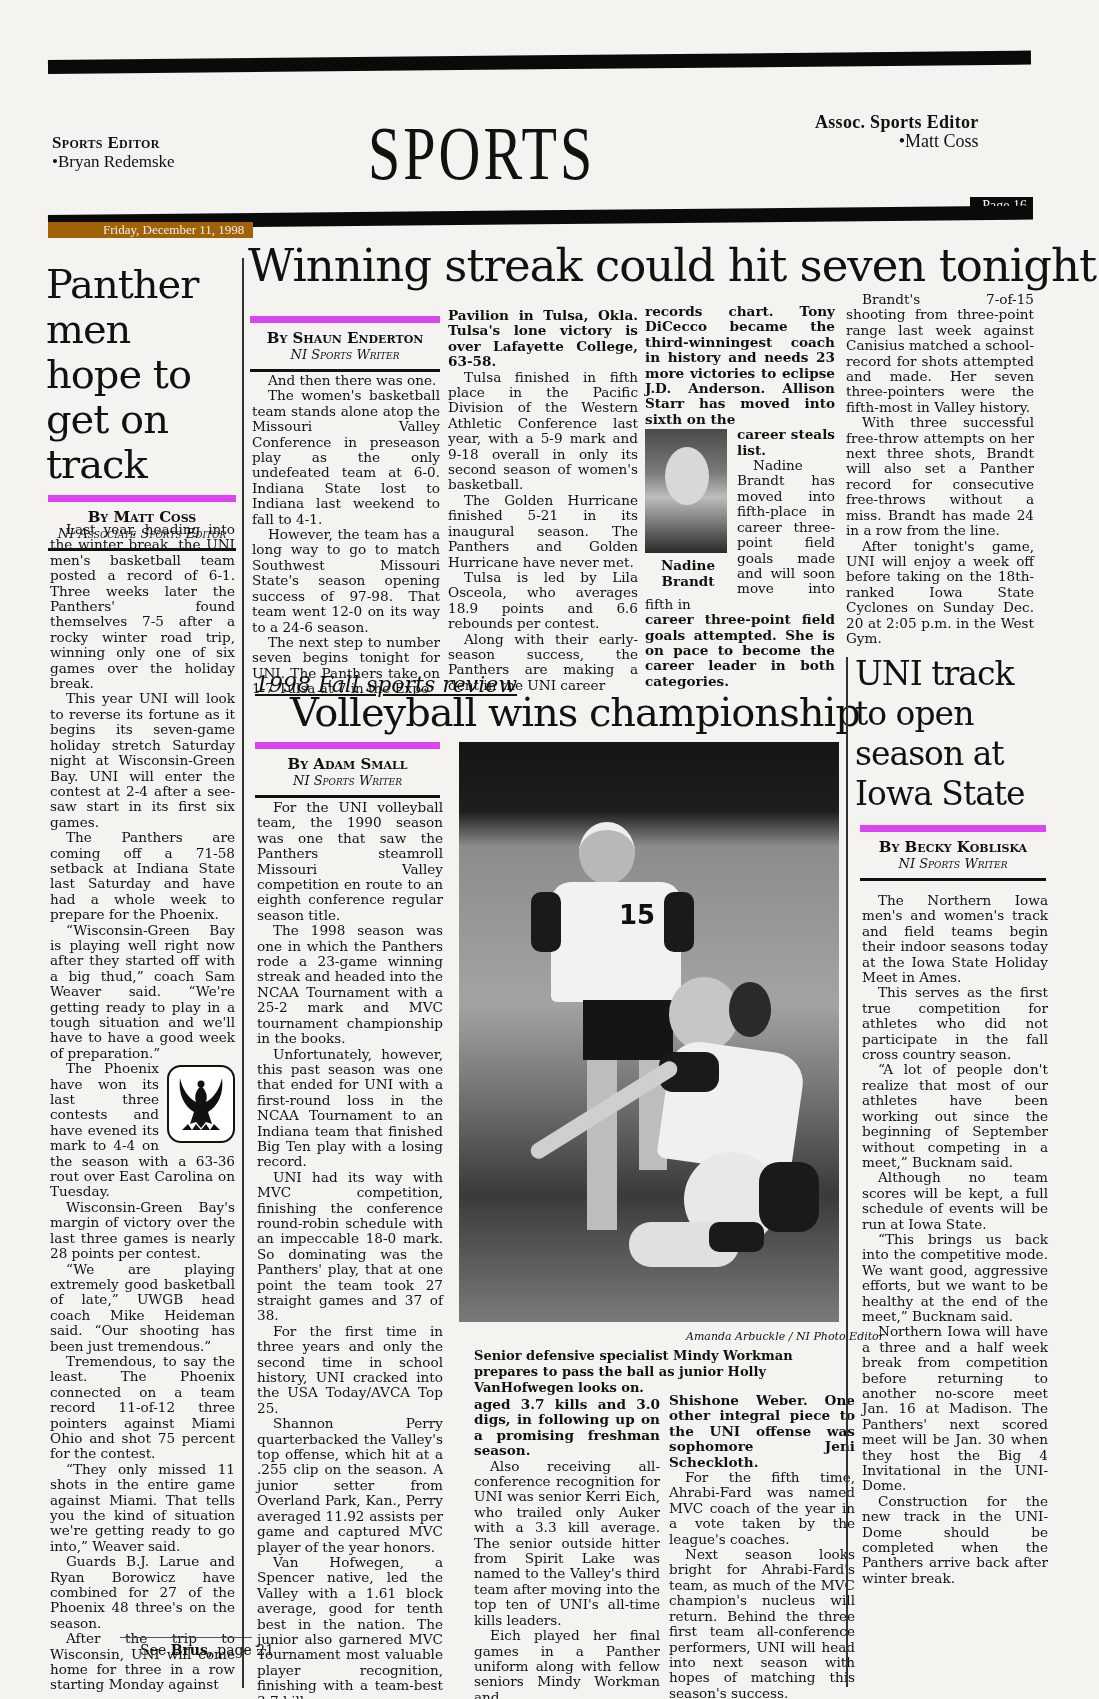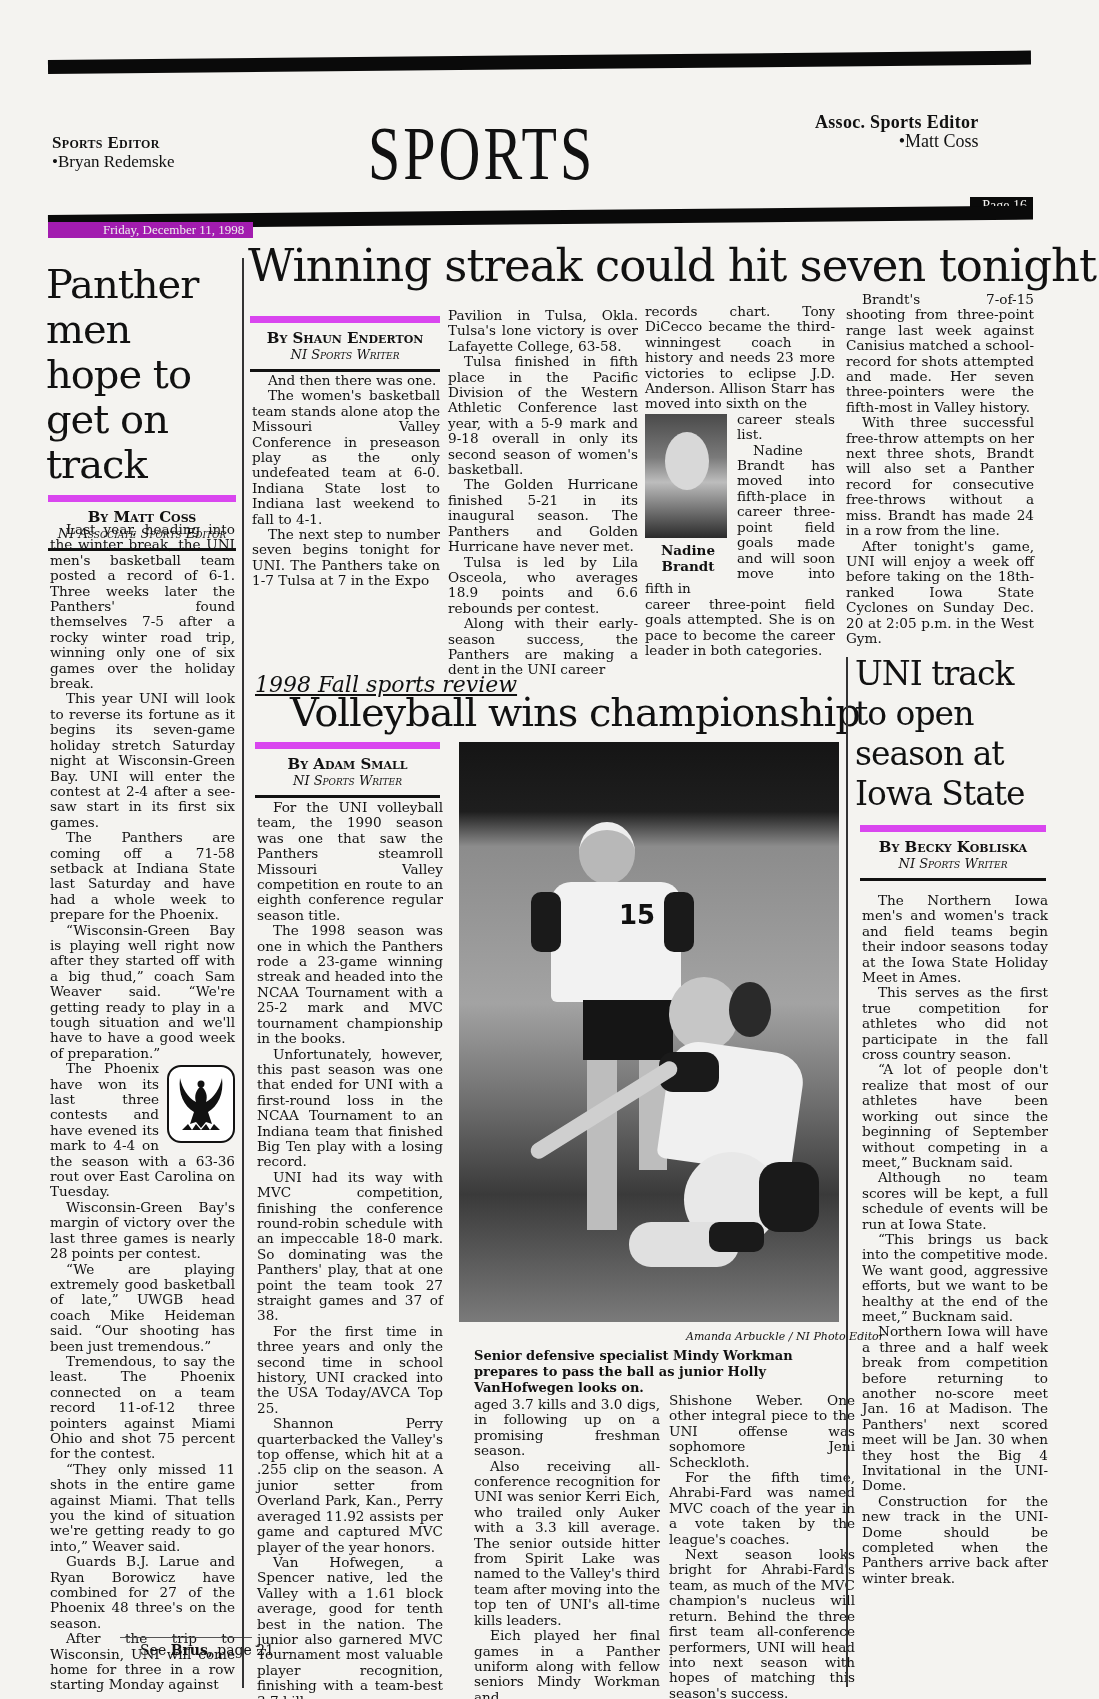--- a/index.html
+++ b/index.html
@@ -9,26 +9,26 @@
 
   
   .top-rule { left: 48px; top: 60px; width: 983px; height: 14px; background: #0a0a0a; transform: rotate(-0.55deg); transform-origin: left center; }
   .editor-left { left: 52px; top: 133px; font-family: "Liberation Serif", serif; font-size: 17px; line-height: 19px; }
   .editor-left .t, .editor-right .t { font-weight: bold; font-variant: small-caps; letter-spacing: 0.3px; }
   .editor-right { left: 815px; top: 113px; font-family: "Liberation Serif", serif; font-size: 18px; line-height: 19px; text-align: right; }
   .editor-right .t { font-variant: normal; }
   .masthead { left: 368px; top: 100px; font-family: "Liberation Serif", serif; font-size: 58px; letter-spacing: 3px; line-height: 84px; transform: scaleY(1.3); transform-origin: top left; }
   .bottom-rule { left: 48px; top: 215px; width: 985px; height: 14px; background: #0a0a0a; transform: rotate(-0.55deg); transform-origin: left center; }
   .page-tab { left: 970px; top: 197px; width: 63px; height: 18px; background: #0a0a0a; color: #f4f3f0; font-family: "Liberation Serif", serif; font-size: 14px; text-align: right; padding-right: 6px; line-height: 18px; }
-  .date-bar { left: 48px; top: 222px; width: 205px; height: 16px; background: #a21caf; color: #eee; font-family: "Liberation Serif", serif; font-size: 13px; line-height: 16px; padding-left: 55px; }
+  .date-bar { left: 48px; top: 222px; width: 205px; height: 16px; background: #a16207; color: #eee; font-family: "Liberation Serif", serif; font-size: 13px; line-height: 16px; padding-left: 55px; }
 
   
   .col { position: absolute; font-size: 13.6px; line-height: 15.4px; text-align: justify; hyphens: manual; }
   .col p { text-indent: 16px; }
-  .col p.noindent { text-indent: 0; }
+  .col p.noindent { text-indent: 0; font-weight: bold; }
   .headline { position: absolute; font-family: "DejaVu Serif", serif; font-weight: normal; letter-spacing: -1px; }
   .byline { position: absolute; text-align: center; border-top: 7px solid #d946ef; border-bottom: 3px solid #111; padding: 6px 0 7px; }
   .byline .name { font-weight: bold; font-variant: small-caps; font-size: 15px; }
   .byline .role { font-style: italic; font-variant: small-caps; font-size: 13px; }
   .vrule { position: absolute; width: 1.5px; background: #333; }
   .hrule { position: absolute; height: 1px; background: #555; }
 
   .photo { position: absolute; background: #333; overflow: hidden; }
   .caption { position: absolute; font-weight: bold; font-size: 13px; line-height: 16px; }
   .credit { position: absolute; font-style: italic; font-size: 11px; }
@@ -85,20 +85,21 @@
 <div class="vrule" style="left:242px; top:258px; height:1430px;"></div>
 
 <div class="headline" style="left:248px; top:238px; width:800px; font-size:45px; line-height:56px; white-space:nowrap;">Winning streak could hit seven tonight</div>
 <div class="byline" style="left:250px; top:316px; width:190px;">
   <div class="name">By Shaun Enderton</div>
   <div class="role">NI Sports Writer</div>
 </div>
 <div class="col" style="left:252px; top:373px; width:188px;">
   <p>And then there was one.</p>
   <p>The women's basketball team stands alone atop the Missouri Valley Conference in preseason play as the only undefeated team at 6-0. Indiana State lost to Indiana last weekend to fall to 4-1.</p>
+  <p>However, the team has a long way to go to match Southwest Missouri State's season opening success of 97-98. That team went 12-0 on its way to a 24-6 season.</p>
   <p>The next step to number seven begins tonight for UNI. The Panthers take on 1-7 Tulsa at 7 in the Expo</p>
 </div>
 <div class="col" style="left:448px; top:308px; width:190px;">
   <p class="noindent">Pavilion in Tulsa, Okla. Tulsa's lone victory is over Lafayette College, 63-58.</p>
   <p>Tulsa finished in fifth place in the Pacific Division of the Western Athletic Conference last year, with a 5-9 mark and 9-18 overall in only its second season of women's basketball.</p>
   <p>The Golden Hurricane finished 5-21 in its inaugural season. The Panthers and Golden Hurricane have never met.</p>
   <p>Tulsa is led by Lila Osceola, who averages 18.9 points and 6.6 rebounds per contest.</p>
   <p>Along with their early-season success, the Panthers are making a dent in the UNI career</p>
 </div>
 <div class="col" style="left:645px; top:304px; width:190px;">

